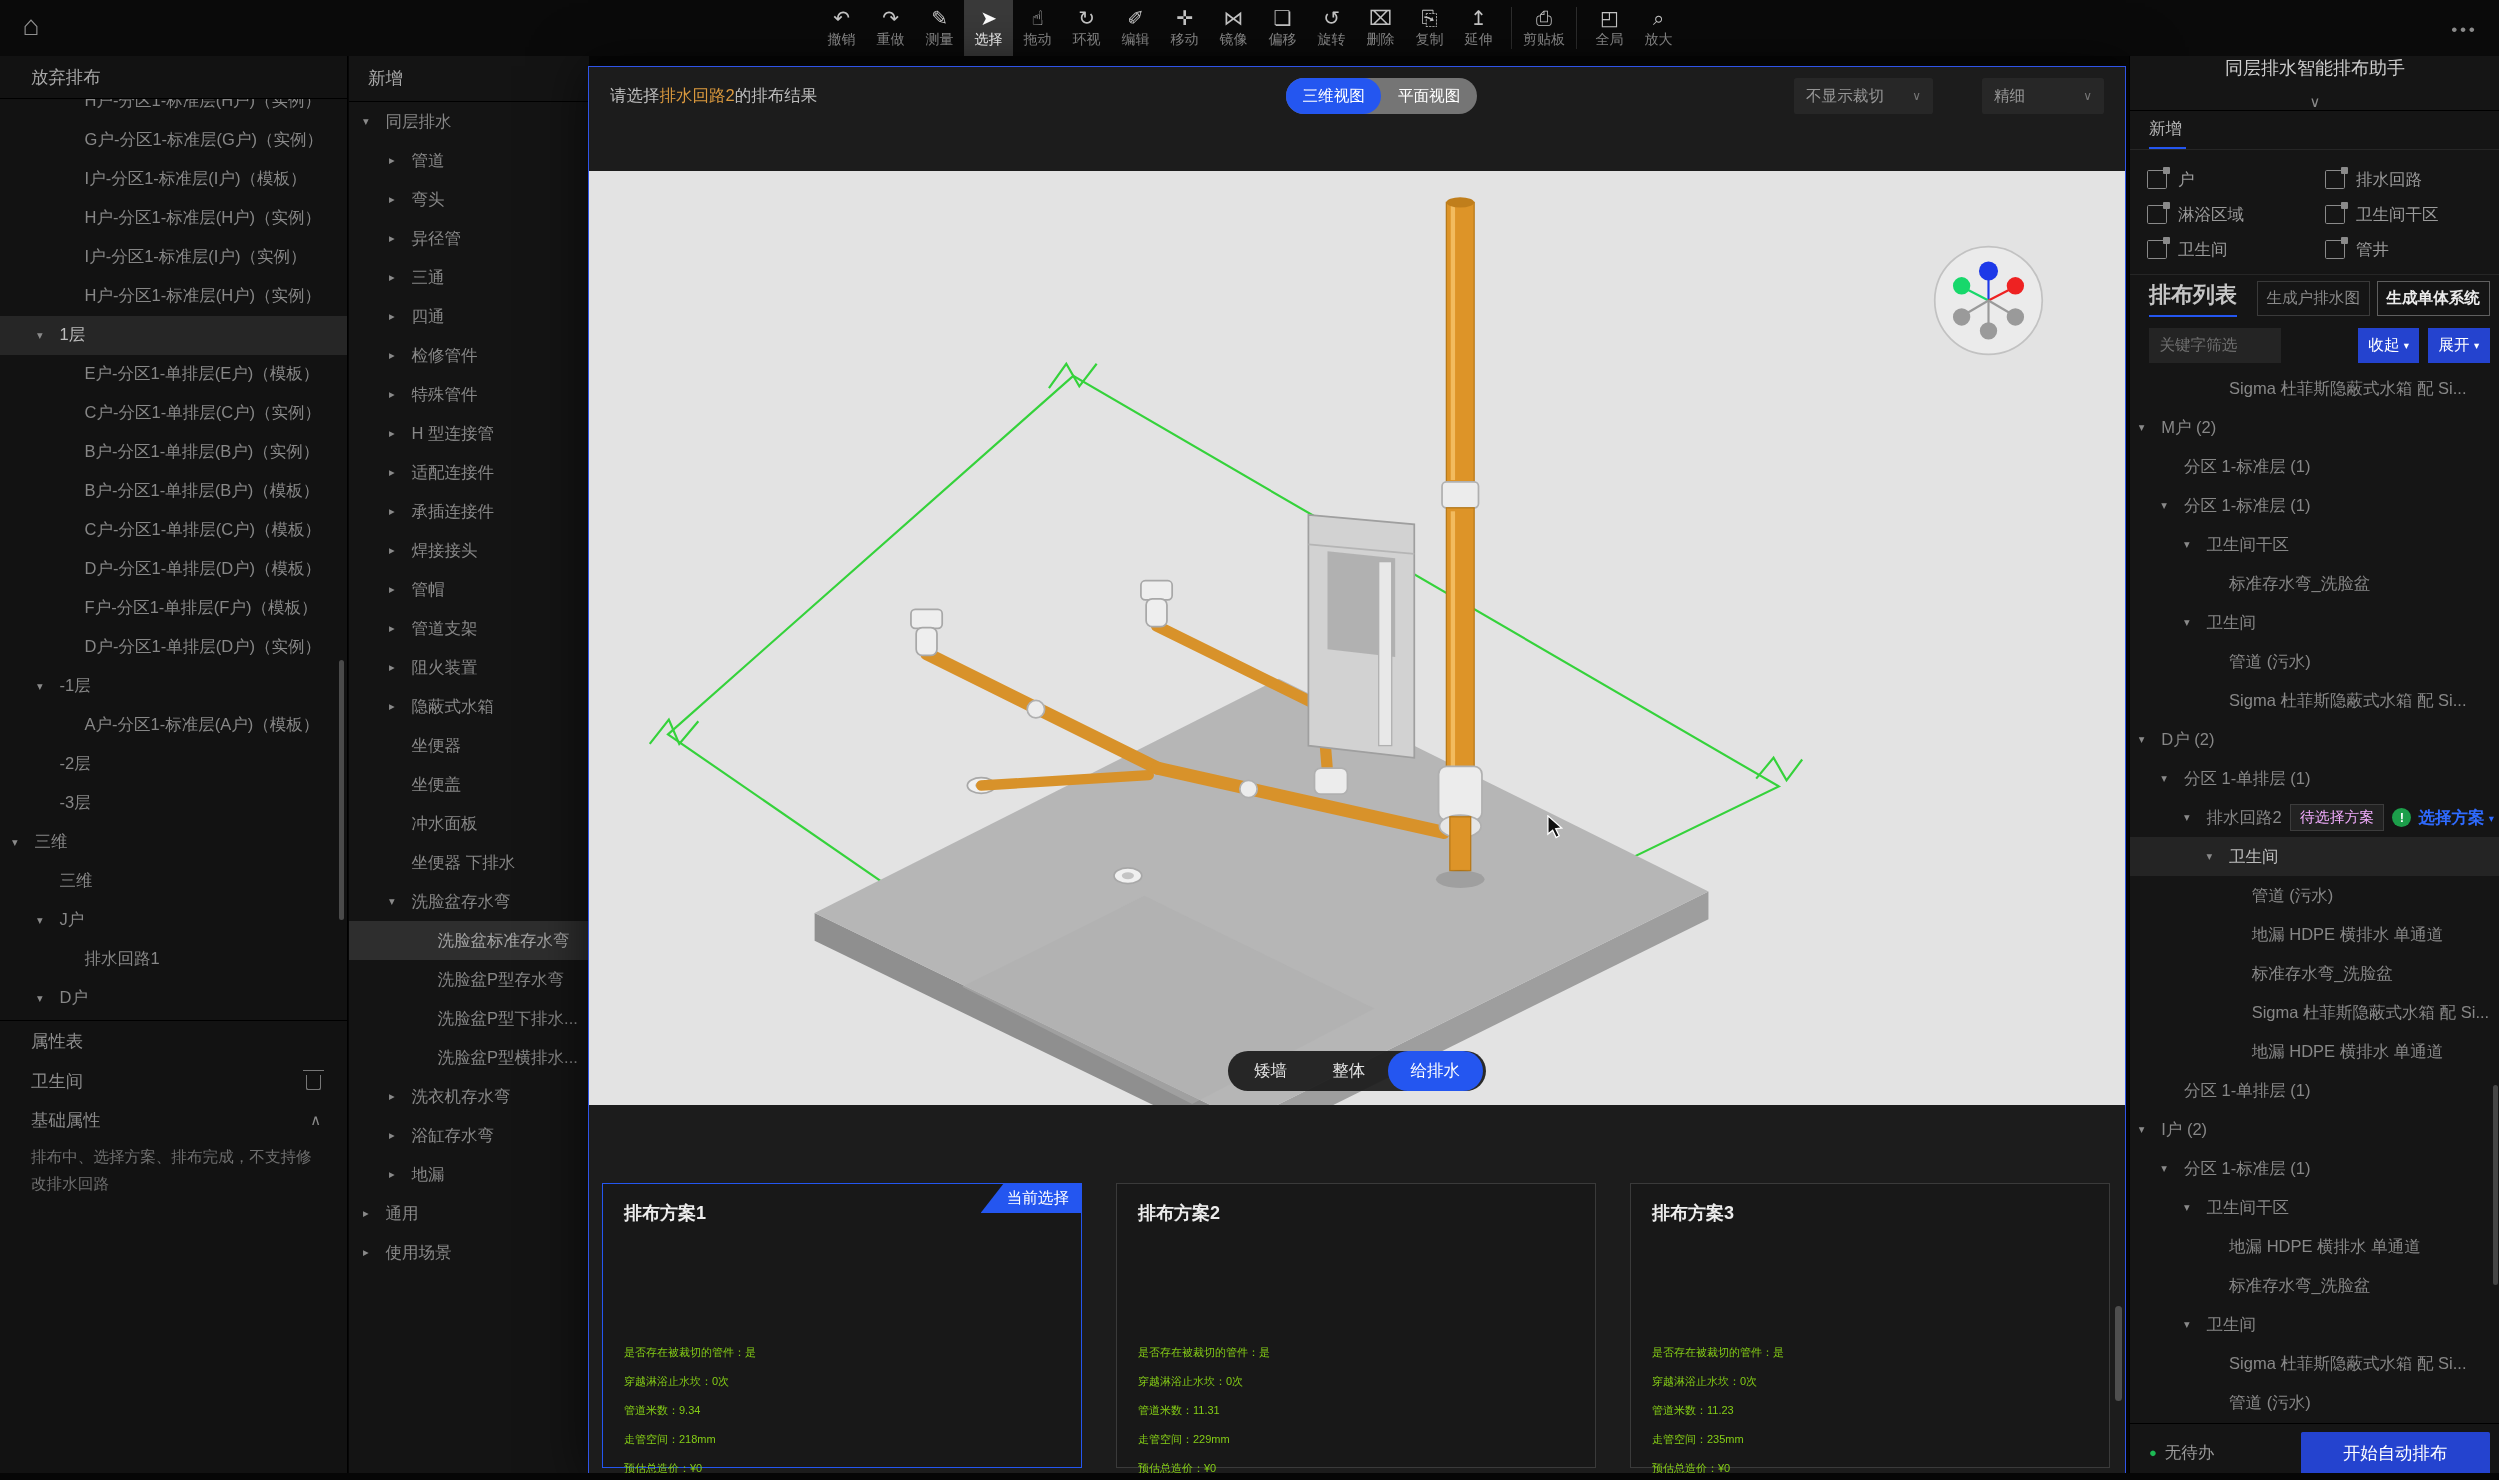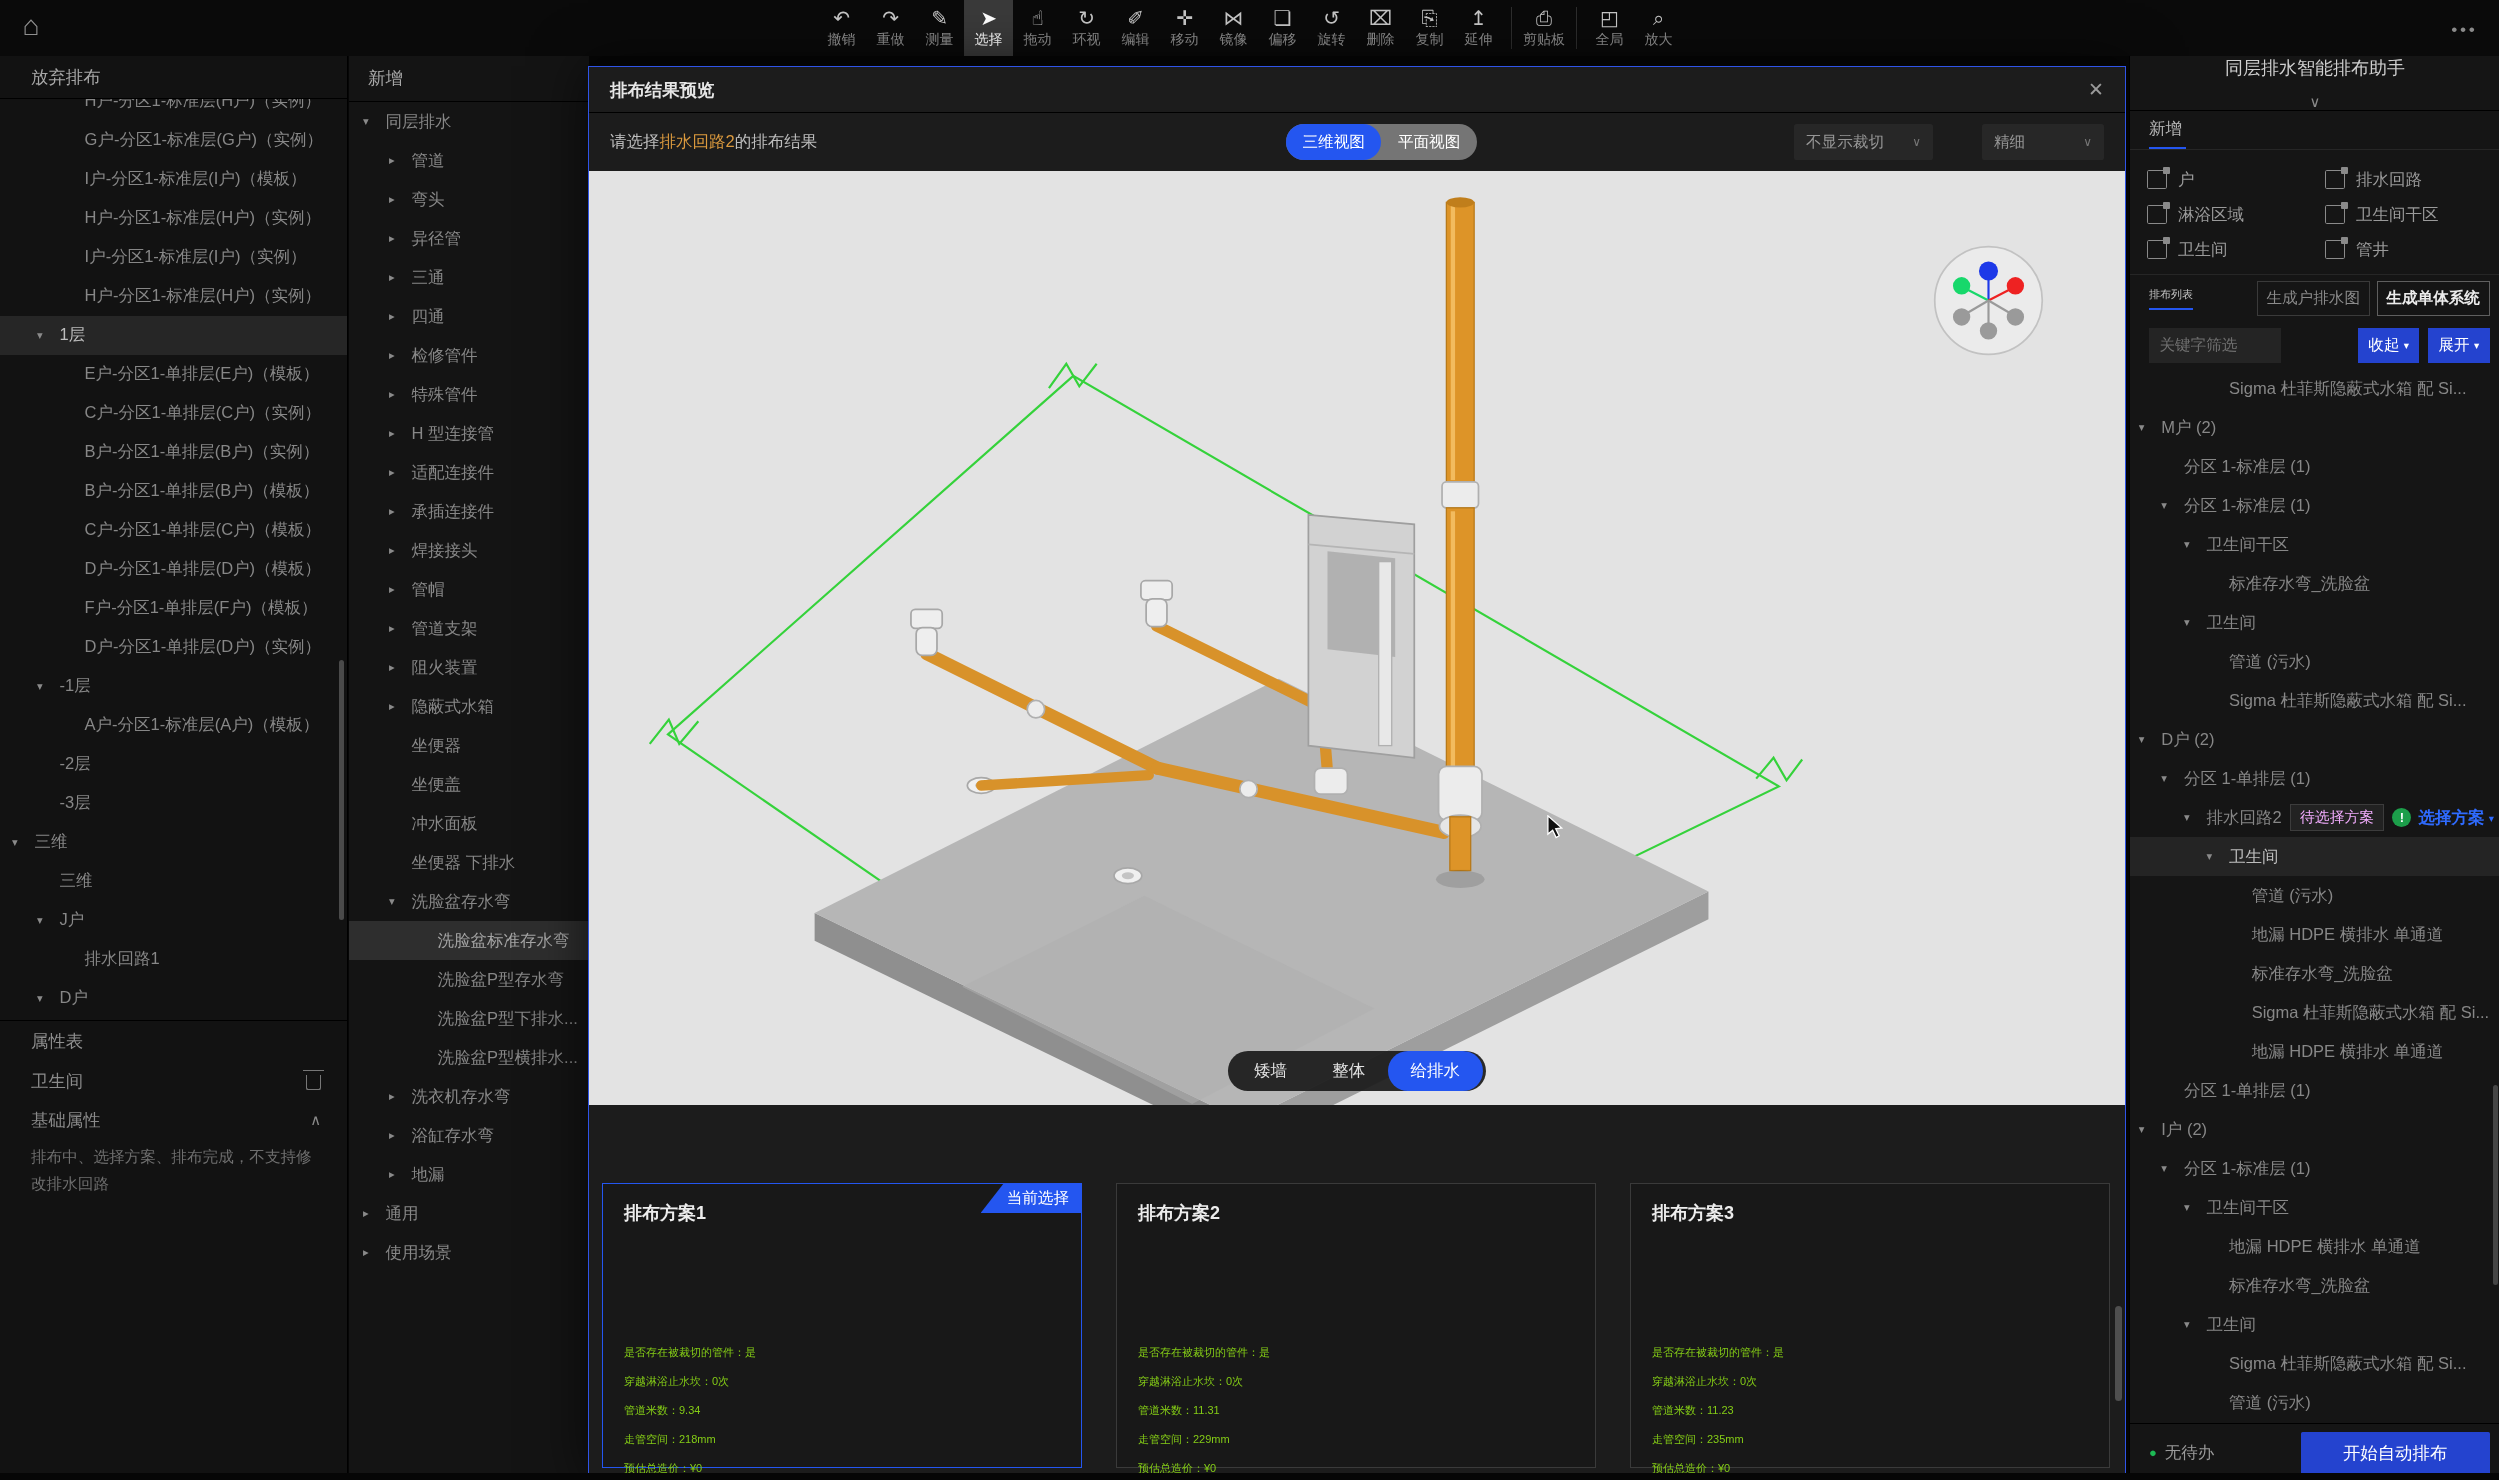--- a/index.html
+++ b/index.html
@@ -87,21 +87,21 @@
   .panel3{position:absolute;left:2129px;top:56px;width:371px;height:1425px;background:#151515;border-left:1.7px solid #000;box-sizing:border-box;overflow:hidden;}
   .as-header{height:54px;display:flex;align-items:center;justify-content:space-between;padding:0 19px;font-size:18px;color:#cfcfcf;border-bottom:0.9px solid #000;flex-direction:column;}
   .as-chevron{color:#8a8a8a;font-size:14.8px;}
   .as-tab-row{height:38px;display:flex;align-items:flex-end;padding:0 19px;border-bottom:0.9px solid #262626;}
   .as-tab{font-size:16.5px;color:#b8b8b8;padding:0 3.5px 7px 0;border-bottom:2.6px solid #2456f0;}
   .as-grid{height:125px;padding:12px 0 0 0;display:grid;grid-template-columns:178px 1fr;grid-auto-rows:35px;border-bottom:0.9px solid #262626;box-sizing:border-box;}
   .as-grid-item{display:flex;align-items:center;gap:11.3px;padding-left:17.4px;font-size:16.5px;color:#9a9a9a;}
   .region-icon{width:17.4px;height:17.4px;border:1.7px solid #8a8a8a;border-radius:1.7px;position:relative;flex:0 0 auto;}
   .region-icon::after{content:"";position:absolute;right:-4.3px;top:-4.3px;width:7px;height:7px;background:#8a8a8a;border-radius:0.9px;}
   .as-list-row{height:47px;display:flex;align-items:center;padding:0 10.4px 0 19px;}
-  .as-list-label{font-size:11px;color:#c5c5c5;padding-bottom:5.2px;border-bottom:2.6px solid #2456f0;}
+  .as-list-label{font-size:22px;color:#c5c5c5;padding-bottom:5.2px;border-bottom:2.6px solid #2456f0;font-weight:bold;}
   .btn-ghost{height:35px;padding:0 8.7px;border:0.9px solid #3a3a3a;color:#8a8a8a;font-size:15.6px;display:flex;align-items:center;margin-left:auto;box-sizing:border-box;}
   .btn-ghost2{height:35px;padding:0 8.7px;border:0.9px solid #5f5f5f;color:#ececec;font-weight:bold;font-size:15.6px;display:flex;align-items:center;margin-left:7px;box-sizing:border-box;}
   .as-filter-row{height:46px;display:flex;align-items:center;padding:0 10.4px 0 19px;}
   .filter-input{width:132px;height:35px;background:#242424;border:none;outline:none;color:#bbb;font-size:15.6px;padding:0 10.4px;box-sizing:border-box;font-family:inherit;}
   .filter-input::placeholder{color:#6f6f6f;}
   .btn-blue-sm{height:35px;padding:0 10.4px;background:#2443cf;color:#fff;font-size:15.6px;display:flex;align-items:center;gap:4.3px;}
   .btn-blue-sm .bcaret{font-size:10.4px;}
   .as-tree{position:absolute;top:313px;left:0;right:0;height:1055px;overflow:hidden;}
   .as-tree .row{padding-left:calc(8.7px + var(--lvl,0) * 22.6px);}
   .as-tree .row.hl{background:#242424;}
@@ -444,24 +444,20 @@
           <span class="lbl" data-item="label">通用</span>
         </div>
         <div class="row" style="--lvl: 0;">
           <span class="arrow" data-item="arrow">▸</span>
           <span class="lbl" data-item="label">使用场景</span>
         </div>
       </div>
   </div>
 
   <div class="modal">
-    <div class="m-title">
-      <span>排布结果预览</span>
-      <span class="m-close">✕</span>
-    </div>
     <div class="m-sub">
       <span class="m-prompt">
         <span>请选择</span><span class="hi">排水回路2</span><span>的排布结果</span>
       </span>
       <div class="view-toggle">
 
       <div class="vt-seg active">
             <span data-item="label">三维视图</span>
           </div>
           <div class="vt-seg">

